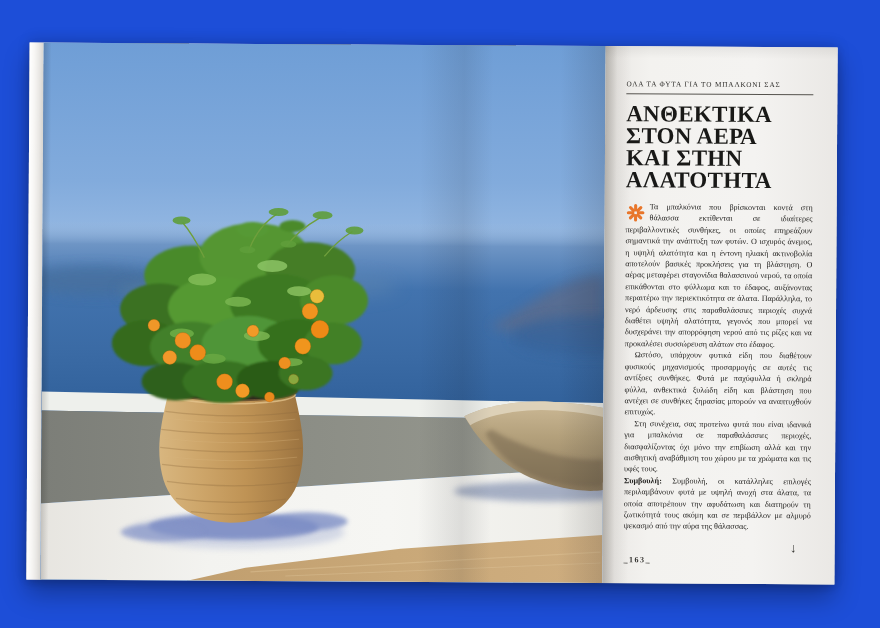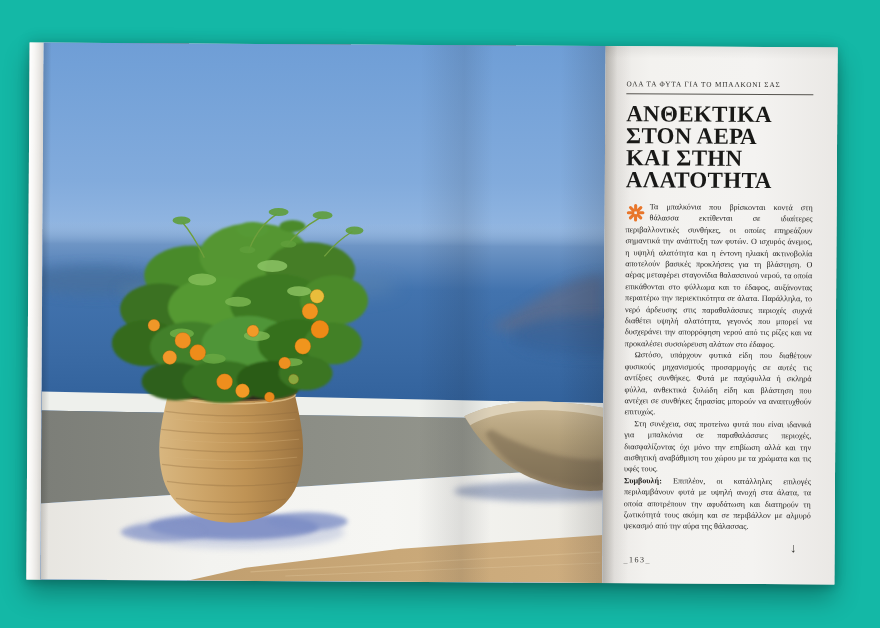--- a/index.html
+++ b/index.html
@@ -1,17 +1,17 @@
 <!DOCTYPE html>
 <html><head>
 <meta charset="utf-8">
 <style>
   html,body{margin:0;padding:0;background:#ffffff;width:880px;height:628px;overflow:hidden;
     font-family:"Liberation Serif","DejaVu Serif",serif;}
-  .stage{position:relative;width:880px;height:628px;background:#14b8a6;}
+  .stage{position:relative;width:880px;height:628px;background:#1d4ed8;}
 
   
   .spread{position:absolute;left:28px;top:45px;width:808px;height:537px;background:#f2f1ef;
     transform:rotate(0.35deg);transform-origin:50% 50%;
     box-shadow:0 14px 26px rgba(0,0,0,.30),0 -4px 14px rgba(0,0,0,.10),0 3px 8px rgba(0,0,0,.14);}
 
   .edge-stack{position:absolute;left:0;top:0;bottom:0;width:14px;
     background:linear-gradient(90deg,#ffffff 0%,#f7f6f4 35%,#e9e7e4 70%,#d6d4d0 100%);
     border-right:1px solid rgba(0,0,0,.10);}
 
@@ -39,21 +39,21 @@
     border-bottom:1px solid #55534e;padding-bottom:5px;}
   .title{margin:9px 0 0 0;font-size:23px;line-height:22px;font-weight:bold;color:#191917;
     letter-spacing:.3px;white-space:pre-line;}
   .bodytxt{margin-top:10px;font-size:8.1px;line-height:11.4px;text-align:justify;}
   .bodytxt p{margin:0;}
   .p-indent{text-indent:10px;}
   .asterisk-float{float:left;width:20px;height:21px;margin:1px 4px 0 0;}
   .tip{margin-top:9px;}
   .tip b{font-weight:bold;margin-top:29px;}
   .arrow{margin-top:7px;text-align:right;padding-right:14px;font-size:13px;color:#2e2d2a;}
-  .folio{position:absolute;left:21px;bottom:19px;font-size:8px;letter-spacing:1.5px;color:#343330;}
+  .folio{position:absolute;left:21px;bottom:19px;font-size:8px;letter-spacing:1.5px;color:#343330;font-weight:bold;}
 </style>
 </head>
 <body>
 
 <div class="stage">
   <div class="spread">
 
     <div class="edge-stack"></div>
 
     <section class="photo-page">
@@ -273,21 +273,21 @@
                   <line x1="5.3" y1="5.3" x2="8.6" y2="8.6"></line>
                     <line x1="13.4" y1="13.4" x2="16.7" y2="16.7"></line>
                   <line x1="16.7" y1="5.3" x2="13.4" y2="8.6"></line>
                     <line x1="8.6" y1="13.4" x2="5.3" y2="16.7"></line>
                 </g>
               </svg>
             </span><span>Τα μπαλκόνια που βρίσκονται κοντά στη θάλασσα εκτίθενται σε ιδιαίτερες περιβαλλοντικές συνθήκες, οι οποίες επηρεάζουν σημαντικά την ανάπτυξη των φυτών. Ο ισχυρός άνεμος, η υψηλή αλατότητα και η έντονη ηλιακή ακτινοβολία αποτελούν βασικές προκλήσεις για τη βλάστηση. Ο αέρας μεταφέρει σταγονίδια θαλασσινού νερού, τα οποία επικάθονται στο φύλλωμα και το έδαφος, αυξάνοντας περαιτέρω την περιεκτικότητα σε άλατα. Παράλληλα, το νερό άρδευσης στις παραθαλάσσιες περιοχές συχνά διαθέτει υψηλή αλατότητα, γεγονός που μπορεί να δυσχεράνει την απορρόφηση νερού από τις ρίζες και να προκαλέσει συσσώρευση αλάτων στο έδαφος.</span>
           </p>
           <p class="p-indent">Ωστόσο, υπάρχουν φυτικά είδη που διαθέτουν φυσικούς μηχανισμούς προσαρμογής σε αυτές τις αντίξοες συνθήκες. Φυτά με παχύφυλλα ή σκληρά φύλλα, ανθεκτικά ξυλώδη είδη και βλάστηση που αντέχει σε συνθήκες ξηρασίας μπορούν να αναπτυχθούν επιτυχώς.</p>
           <p class="p-indent">Στη συνέχεια, σας προτείνω φυτά που είναι ιδανικά για μπαλκόνια σε παραθαλάσσιες περιοχές, διασφαλίζοντας όχι μόνο την επιβίωση αλλά και την αισθητική αναβάθμιση του χώρου με τα χρώματα και τις υφές τους.</p>
-          <p class="tip"><b>Συμβουλή:</b><span> Επιπλέον, οι κατάλληλες επιλογές περιλαμβάνουν φυτά με υψηλή ανοχή στα άλατα, τα οποία αποτρέπουν την αφυδάτωση και διατηρούν τη ζωτικότητά τους ακόμη και σε περιβάλλον με αλμυρό ψεκασμό από την αύρα της θάλασσας.</span></p>
+          <p class="tip"><b>Συμβουλή:</b><span> Συμβουλή, οι κατάλληλες επιλογές περιλαμβάνουν φυτά με υψηλή ανοχή στα άλατα, τα οποία αποτρέπουν την αφυδάτωση και διατηρούν τη ζωτικότητά τους ακόμη και σε περιβάλλον με αλμυρό ψεκασμό από την αύρα της θάλασσας.</span></p>
         </div>
 
         <div class="arrow">↓</div>
       </div>
 
       <div class="folio">_163_</div>
     </section>
 
   </div>
 </div>

